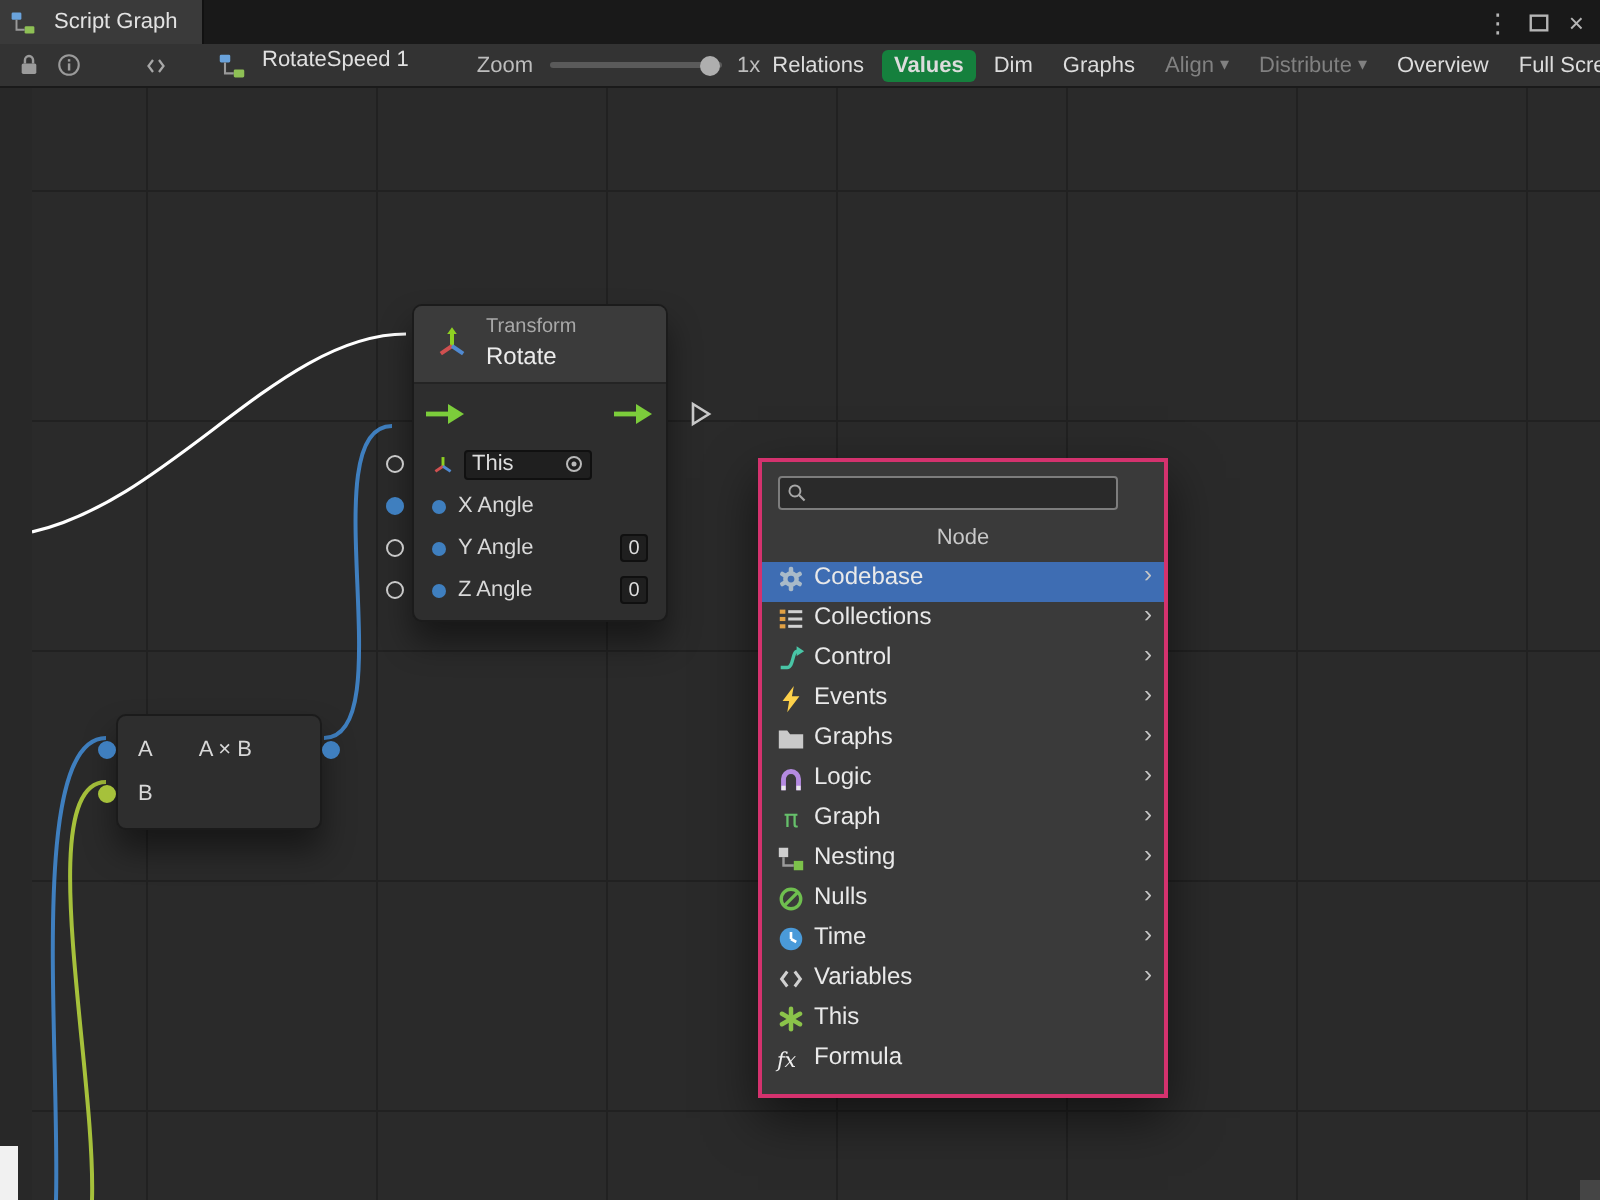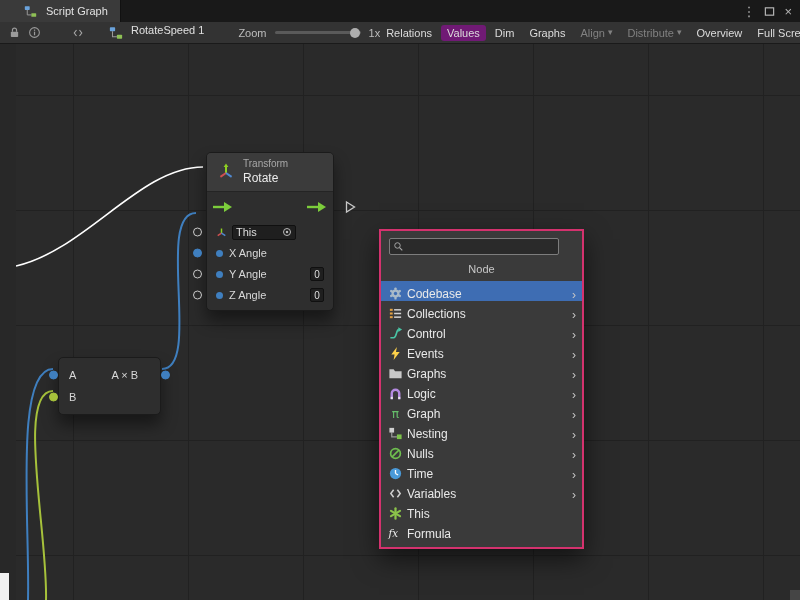--- a/index.html
+++ b/index.html
@@ -2,40 +2,40 @@
 <html><head>
 <meta charset="utf-8">
 <style>
   * { margin:0; padding:0; box-sizing:border-box; }
   html,body { width:800px; height:600px; overflow:hidden; background:#282828;
               font-family:"Liberation Sans", sans-serif; }
   .app { position:relative; width:800px; height:600px; }
 
   
   .tabbar { height:22px; background:#191919; display:flex; align-items:stretch; color:#cfcfcf; }
-  .tab { background:#3a3a3a; display:flex; align-items:center; gap:6px; padding:0 12px 0 20px;
+  .tab { background:#3a3a3a; display:flex; align-items:center; gap:6px; padding:0 12px 0 1px;
          font-size:11px; color:#e2e2e2; border-right:1px solid #111; }
   .tab-spacer { flex:1; }
   .win-icons { display:flex; align-items:center; gap:9px; padding:0 8px; color:#b5b5b5; }
   .win-icons span { font-size:13px; line-height:1; cursor:default; }
 
   
   .toolbar { height:22px; background:#333333; border-bottom:1px solid #1a1a1a;
              display:flex; align-items:center; font-size:11px; color:#d5d5d5;
              padding:0 4px; white-space:nowrap; overflow:hidden; }
   .ticon { display:flex; align-items:center; justify-content:center; width:20px; height:18px; flex:none; }
   .tgap { width:24px; flex:none; }
   .breadcrumb { display:flex; align-items:flex-start; gap:5px; margin-left:18px; color:#e0e0e0; }
   .zoom-group { display:flex; align-items:center; gap:8px; margin-left:34px; color:#bdbdbd; }
   .slider-track { width:86px; height:3px; background:#5a5a5a; border-radius:2px; position:relative; }
   .slider-handle { position:absolute; right:1px; top:50%; transform:translateY(-50%);
                    width:10px; height:10px; border-radius:50%; background:#aeaeae; }
   .tb-buttons { margin-left:auto; display:flex; align-items:center; gap:3px; }
   .tbtn { padding:2px 6px; color:#dcdcdc; border-radius:3px; cursor:default; display:flex; align-items:center; gap:3px; }
-  .tbtn.active { background:#701a75; }
+  .tbtn.active { background:#15803d;font-weight:bold; }
   .tbtn.disabled { color:#818181; }
   .caret { font-size:9px; line-height:1; }
 
   
   .canvas { position:absolute; left:16px; top:44px; width:800px; height:556px; overflow:hidden;
             background-color:#2a2a2a;
             background-image:
               linear-gradient(#212121 1px, transparent 1px),
               linear-gradient(90deg, #212121 1px, transparent 1px);
             background-size:115px 115px; background-position:57px 51px; }
@@ -74,32 +74,32 @@
   .field { display:flex; align-items:center; justify-content:space-between; gap:4px;
            background:#1f1f1f; border:1px solid #101010; border-radius:2px;
            height:15px; padding:0 3px; font-size:11px; color:#dedede; }
   .this-field { width:64px; margin-left:5px; }
   .num-field { width:14px; height:14px; margin-left:auto; justify-content:center;
                font-size:10px; padding:0 2px; }
 
   .flow-arrow { flex:none; display:flex; align-items:center; }
   .next-arrow { position:absolute; right:-23px; top:50%; transform:translateY(-50%); }
 
-  .out-label { margin-left:auto; margin-right:12px; }
+  .out-label { margin-left:auto; margin-right:24px; }
 
   
   .finder { position:absolute; left:363px; top:185px; width:205px; height:320px; z-index:10;
             background:#3a3a3a; border:2px solid #d4326e; box-shadow:0 10px 24px rgba(0,0,0,.55); }
   .search-row { margin:7px 8px 3px 8px; }
   .search-box { width:170px; height:17px; background:#2a2a2a; border:1px solid #7d7d7d;
                 border-radius:2px; display:flex; align-items:center; padding:0 3px; gap:3px; }
   .search-box input { flex:1; background:transparent; border:none; outline:none;
                       color:#e0e0e0; font-size:11px; font-family:"Liberation Sans", sans-serif; min-width:0; }
   .finder-header { text-align:center; color:#c8c8c8; font-size:11px; padding:5px 0 6px 0; }
-  .finder-item { height:20px; display:flex; align-items:flex-end; padding:0 6px 0 6px;
+  .finder-item { height:20px; display:flex; align-items:flex-start; padding:0 6px 0 6px;
                  font-size:12px; color:#e9e9e9; cursor:default; }
   .finder-item.selected { background:#3e6db3; }
   .icon16 { width:16px; height:16px; margin-right:4px; flex:none; display:flex;
             align-items:center; justify-content:center; }
   .chevron { margin-left:auto; color:#c6c6c6; font-size:12px; line-height:1; }
 
   
   .corner-sliver { position:absolute; left:0; top:573px; width:9px; height:27px; background:#f1f1f1; z-index:5; }
   .corner-box { position:absolute; right:0; bottom:0; width:10px; height:10px; background:#454545; z-index:5; }
 

